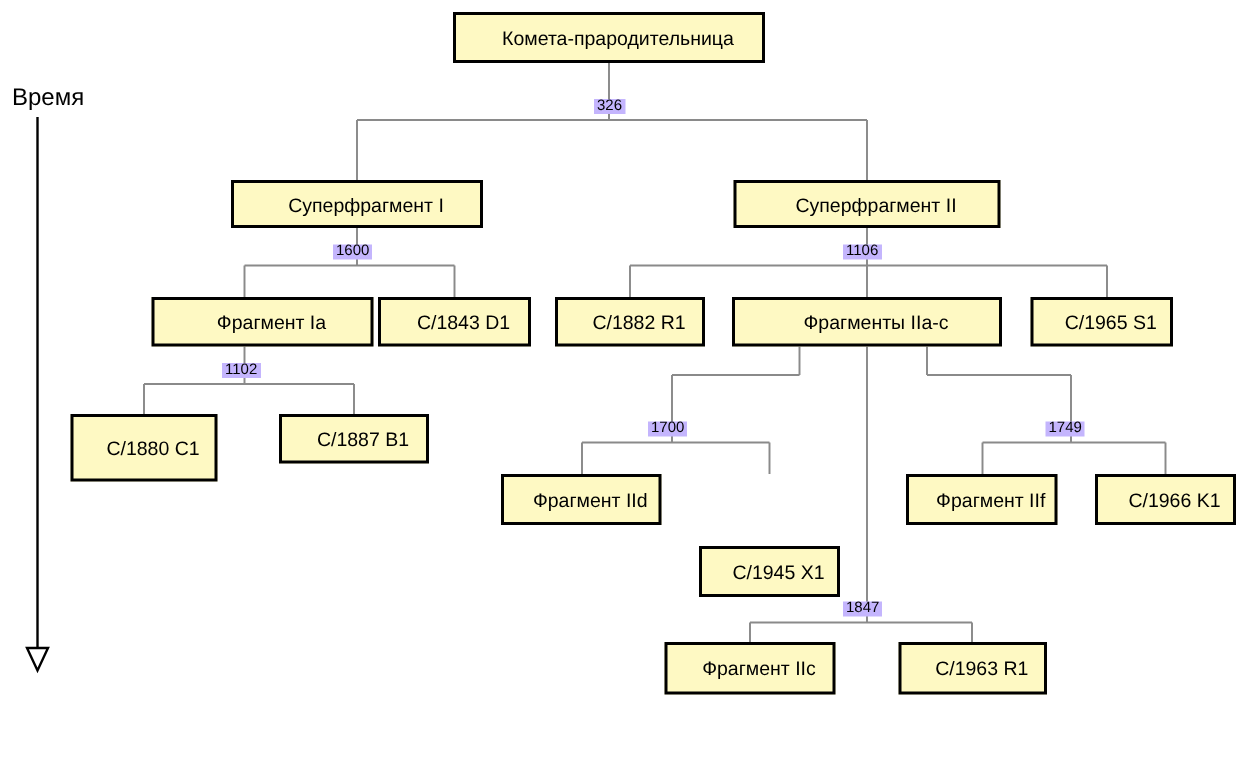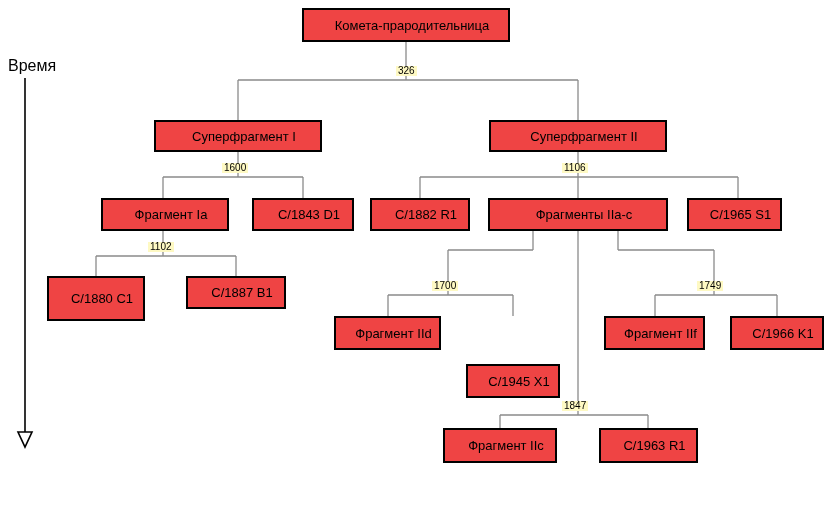--- a/index.html
+++ b/index.html
@@ -20,39 +20,39 @@
     left: 0;
     top: 0;
     width: 826px;
     height: 512px;
     pointer-events: none;
   }
   .node {
     position: absolute;
     box-sizing: border-box;
     border: 2.5px solid #000000;
-    background: #ef4444;
+    background: #fef9c3;
     color: #000000;
     display: flex;
     align-items: center;
     justify-content: center;
     font-size: 13px;
     line-height: 1;
     white-space: nowrap;
     z-index: 3;
     padding-left: 12px;
   }
   .edge-label {
     position: absolute;
     font-size: 10px;
     color: #000000;
     line-height: 1;
     white-space: nowrap;
     z-index: 4;
-    background: #fef9c3;
+    background: #c4b5fd;
     padding: 0 2px;
   }
   .axis-label {
     position: absolute;
     font-size: 16px;
     color: #000000;
     line-height: 1;
     white-space: nowrap;
     z-index: 4;
   }
@@ -122,21 +122,21 @@
       <path d="M500,415 L500,428"></path>
       <path d="M648,415 L648,428"></path>
     </g>
   </svg>
 
   <div class="axis-label" style="left:8px; top:58px;">Время</div>
 
   <div class="node" style="left:302px; top:8px; width:208px; height:34px;">Комета-прародительница</div>
   <div class="node" style="left:154px; top:120px; width:168px; height:32px;">Суперфрагмент I</div>
   <div class="node" style="left:489px; top:120px; width:178px; height:32px;">Суперфрагмент II</div>
-  <div class="node" style="left:101px; top:198px; width:128px; height:33px;">Фрагмент Ia</div>
+  <div class="node" style="left:101px; top:198px; width:148px; height:33px;">Фрагмент Ia</div>
   <div class="node" style="left:252px; top:198px; width:102px; height:33px;">C/1843 D1</div>
   <div class="node" style="left:370px; top:198px; width:100px; height:33px;">C/1882 R1</div>
   <div class="node" style="left:488px; top:198px; width:180px; height:33px;">Фрагменты IIa-c</div>
   <div class="node" style="left:687px; top:198px; width:95px; height:33px;">C/1965 S1</div>
   <div class="node" style="left:47px; top:276px; width:98px; height:45px;">C/1880 C1</div>
   <div class="node" style="left:186px; top:276px; width:100px; height:33px;">C/1887 B1</div>
   <div class="node" style="left:334px; top:316px; width:107px; height:34px;">Фрагмент IId</div>
   <div class="node" style="left:466px; top:316px; width:94px; height:34px;margin-top:48px;">C/1945 X1</div>
   <div class="node" style="left:604px; top:316px; width:101px; height:34px;">Фрагмент IIf</div>
   <div class="node" style="left:730px; top:316px; width:94px; height:34px;">C/1966 K1</div>

